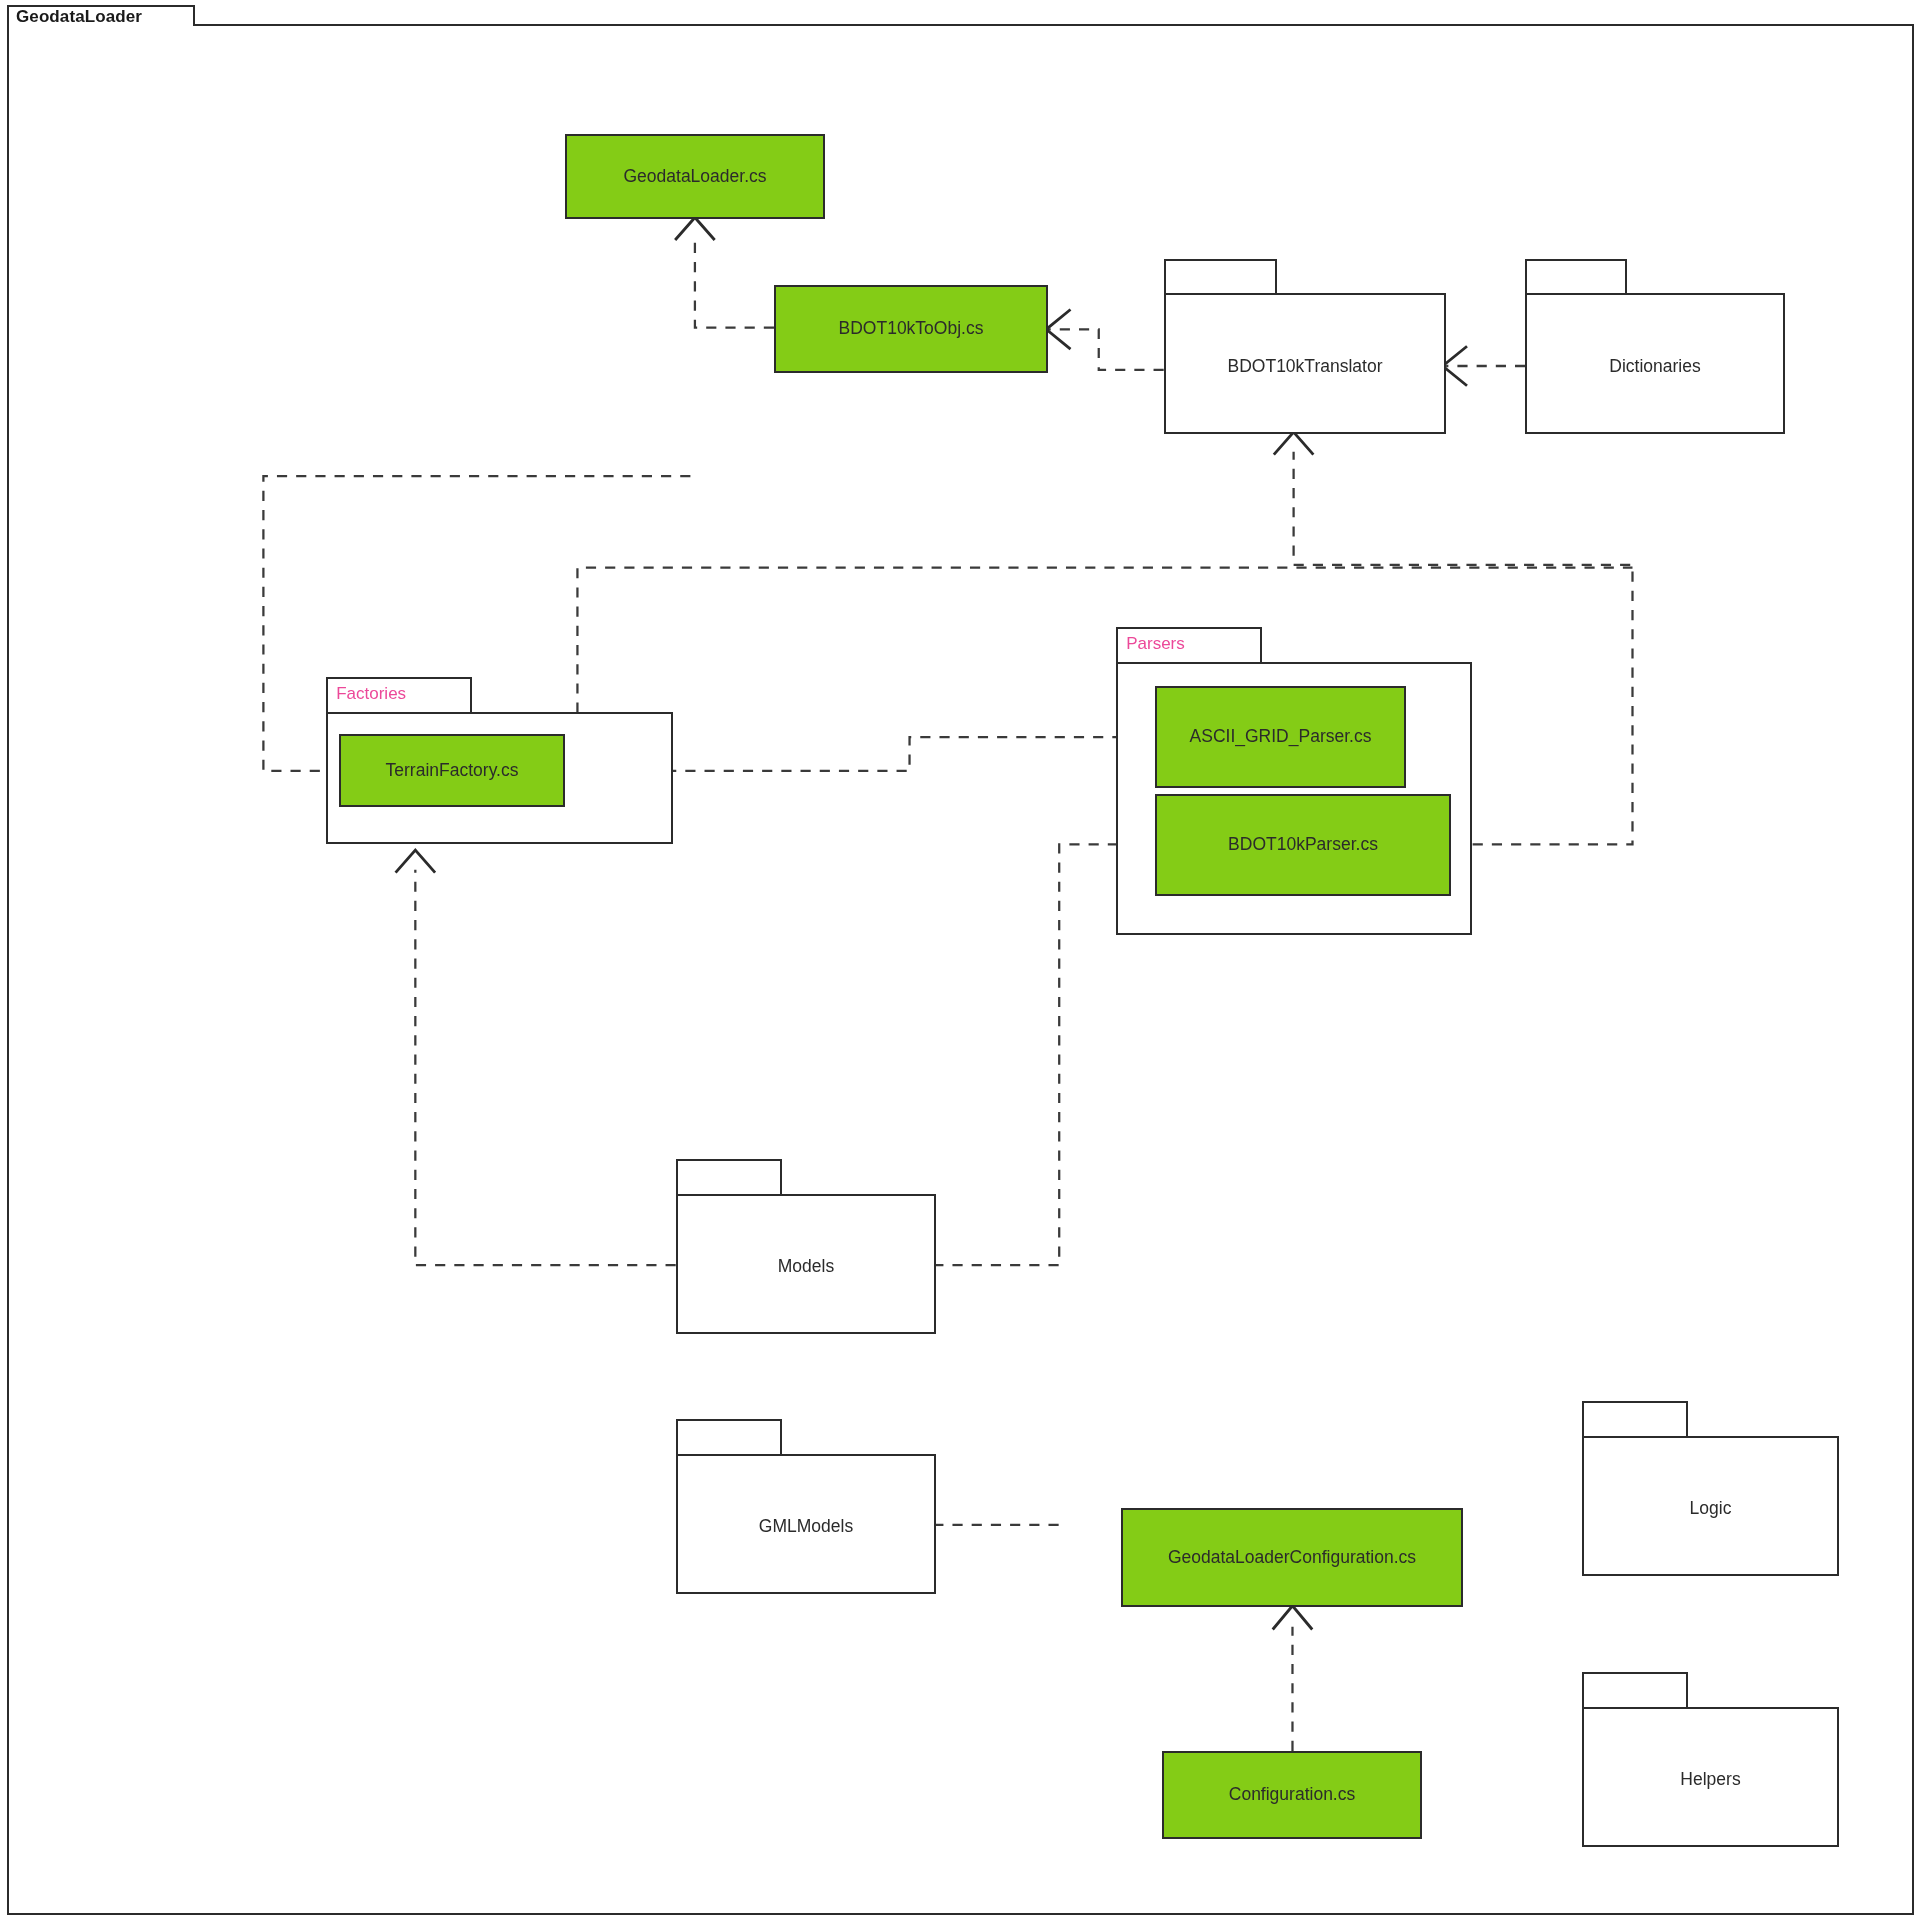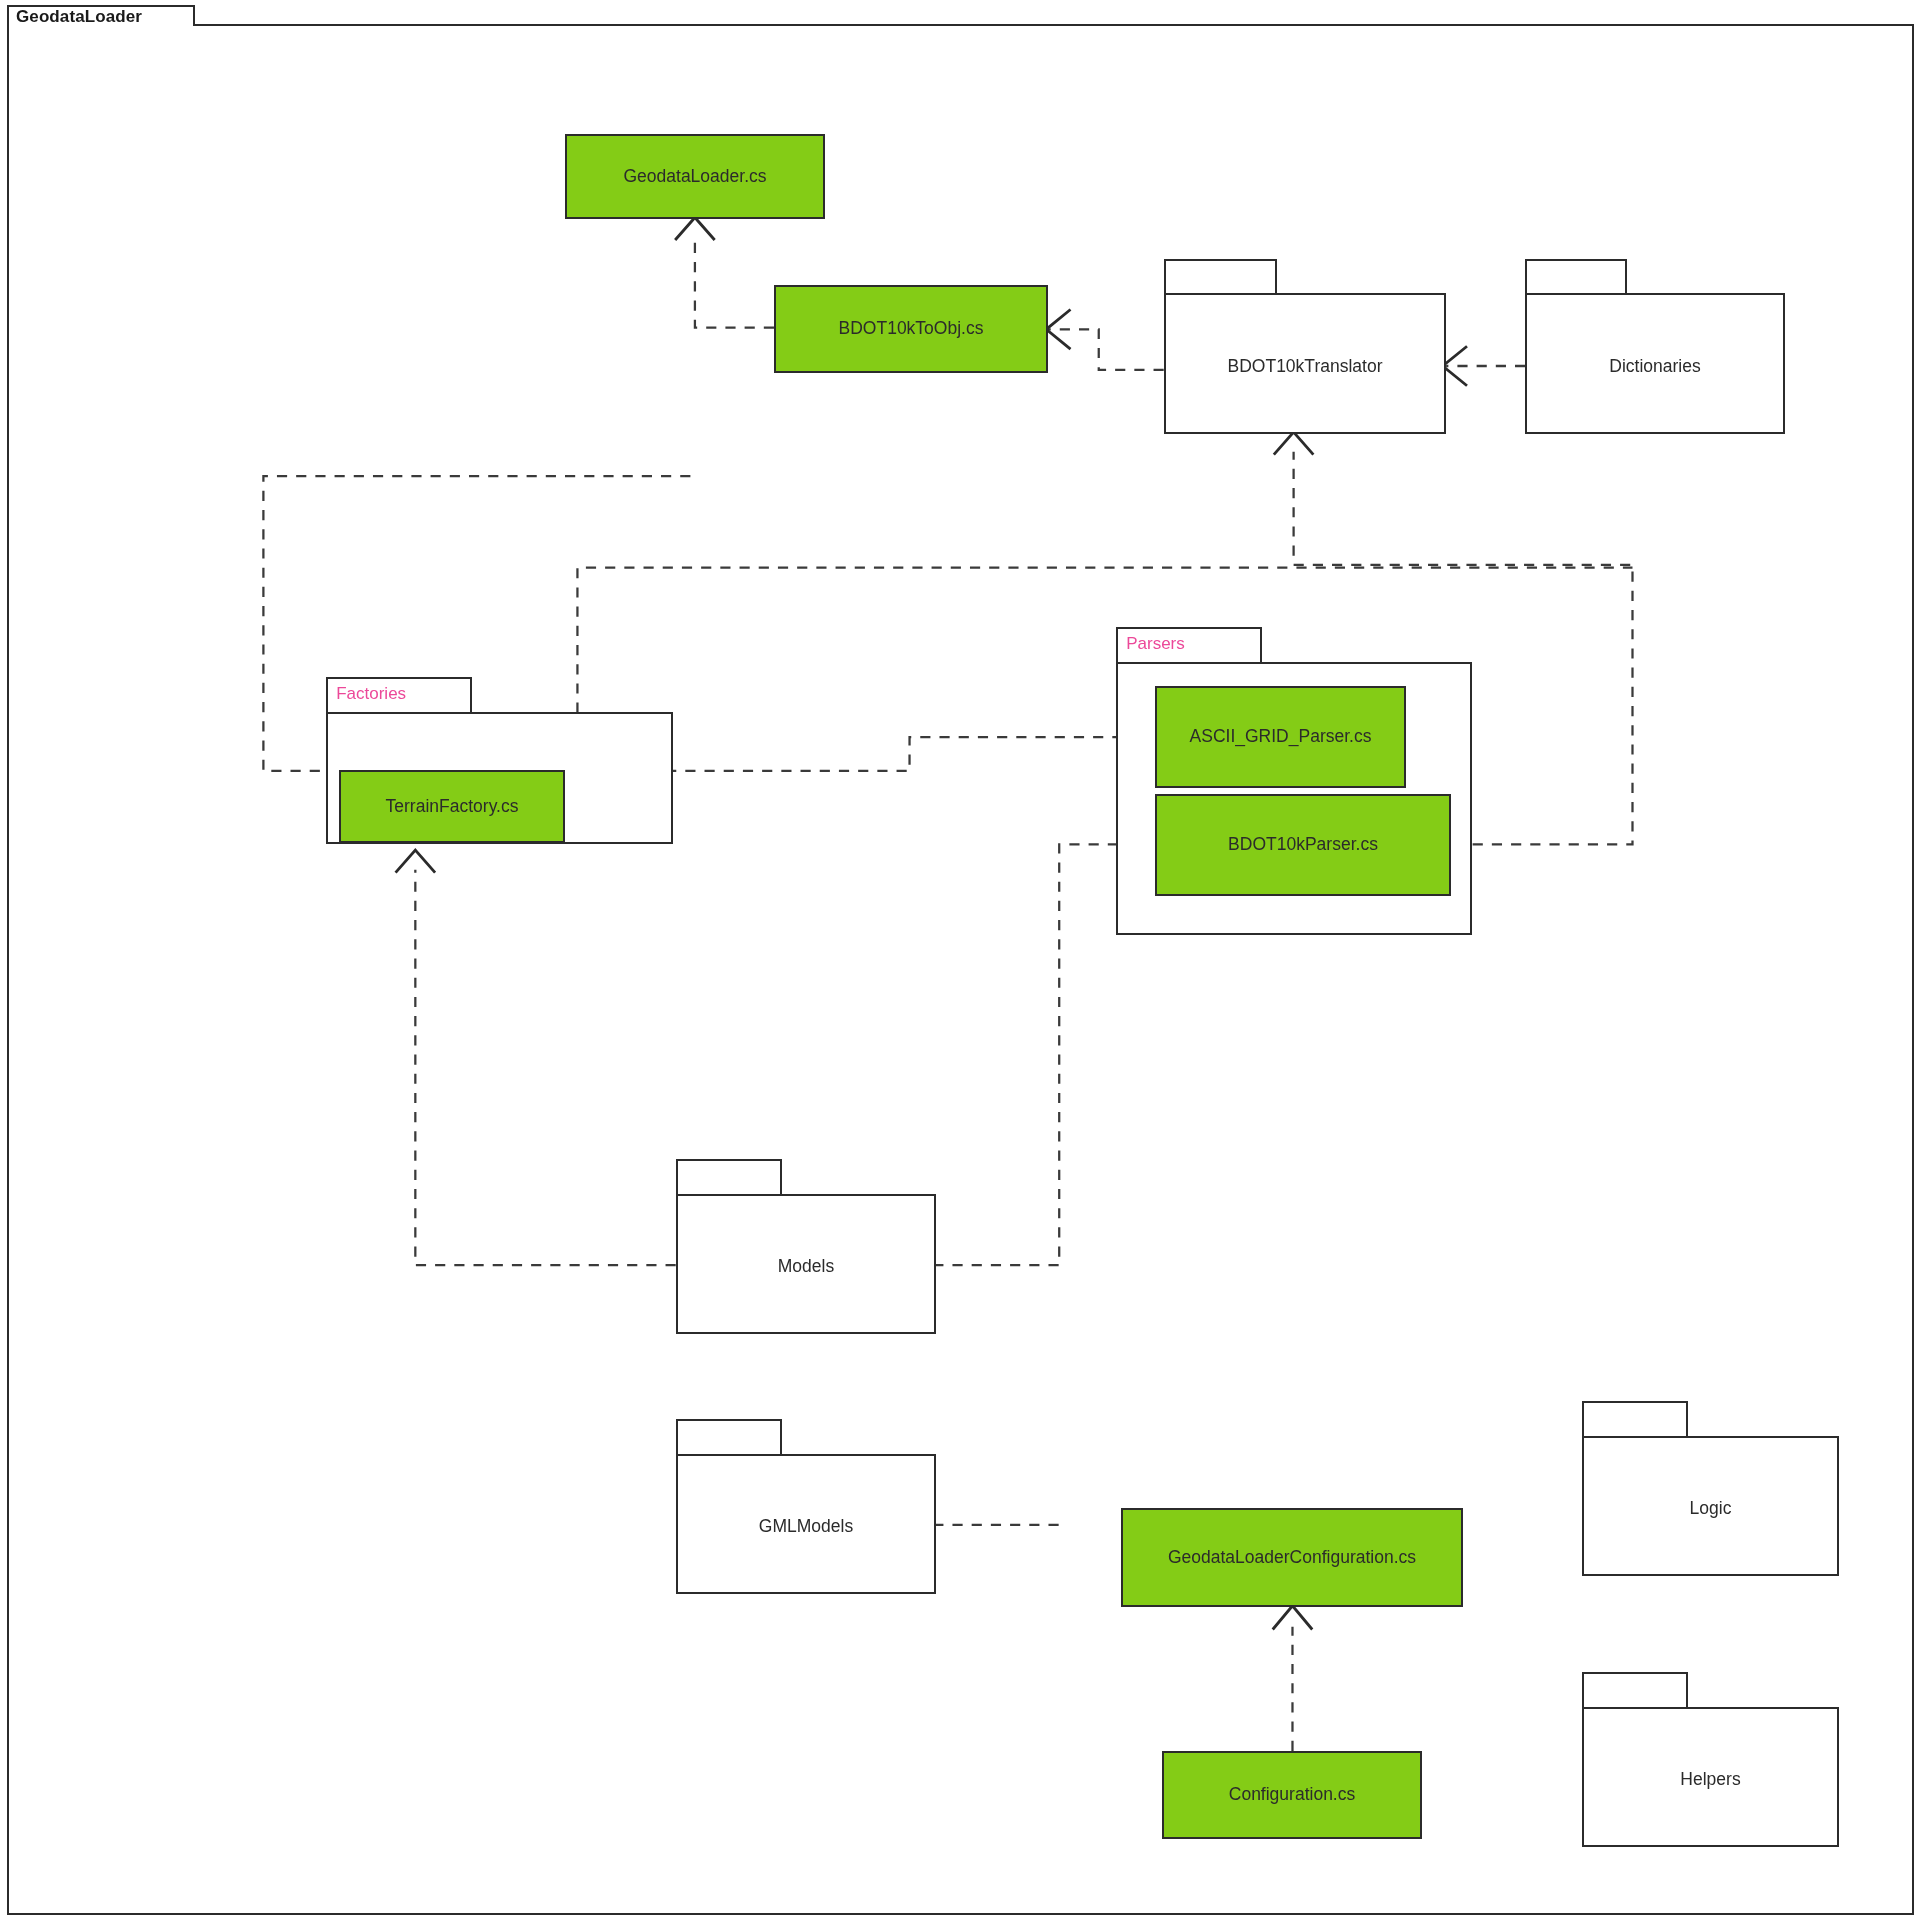--- a/index.html
+++ b/index.html
@@ -191,21 +191,21 @@
     <div class="pkg-tab" style="width:146px; height:37px;"></div>
     <div class="pkg-body" style="top:35px; width:347px; height:132px;"></div>
     <div class="pkg-name-tab" style="left:10.2px; top:6.8px;">Factories</div>
   </div>
 
   <div class="pkg" style="left:1525px; top:259px; width:260px; height:175px;">
     <div class="pkg-tab" style="width:102px; height:36px;"></div>
     <div class="pkg-body" style="top:34px; width:260px; height:141px;"></div>
     <div class="pkg-name-center" style="top:97px;">Dictionaries</div>
   </div>
-  <div class="node-box" style="left:339px; top:734px; width:226px; height:73px;margin-top:36px;">
+  <div class="node-box" style="left:339px; top:734px; width:226px; height:73px;">
     <span class="node-label">TerrainFactory.cs</span>
   </div>
 
   <div class="pkg" style="left:1116px; top:627px; width:356px; height:308px;">
     <div class="pkg-tab" style="width:146px; height:37px;"></div>
     <div class="pkg-body" style="top:35px; width:356px; height:273px;"></div>
     <div class="pkg-name-tab" style="left:10.2px; top:6.8px;">Parsers</div>
   </div>
   <div class="node-box" style="left:1155px; top:686px; width:251px; height:102px;">
     <span class="node-label">ASCII_GRID_Parser.cs</span>

